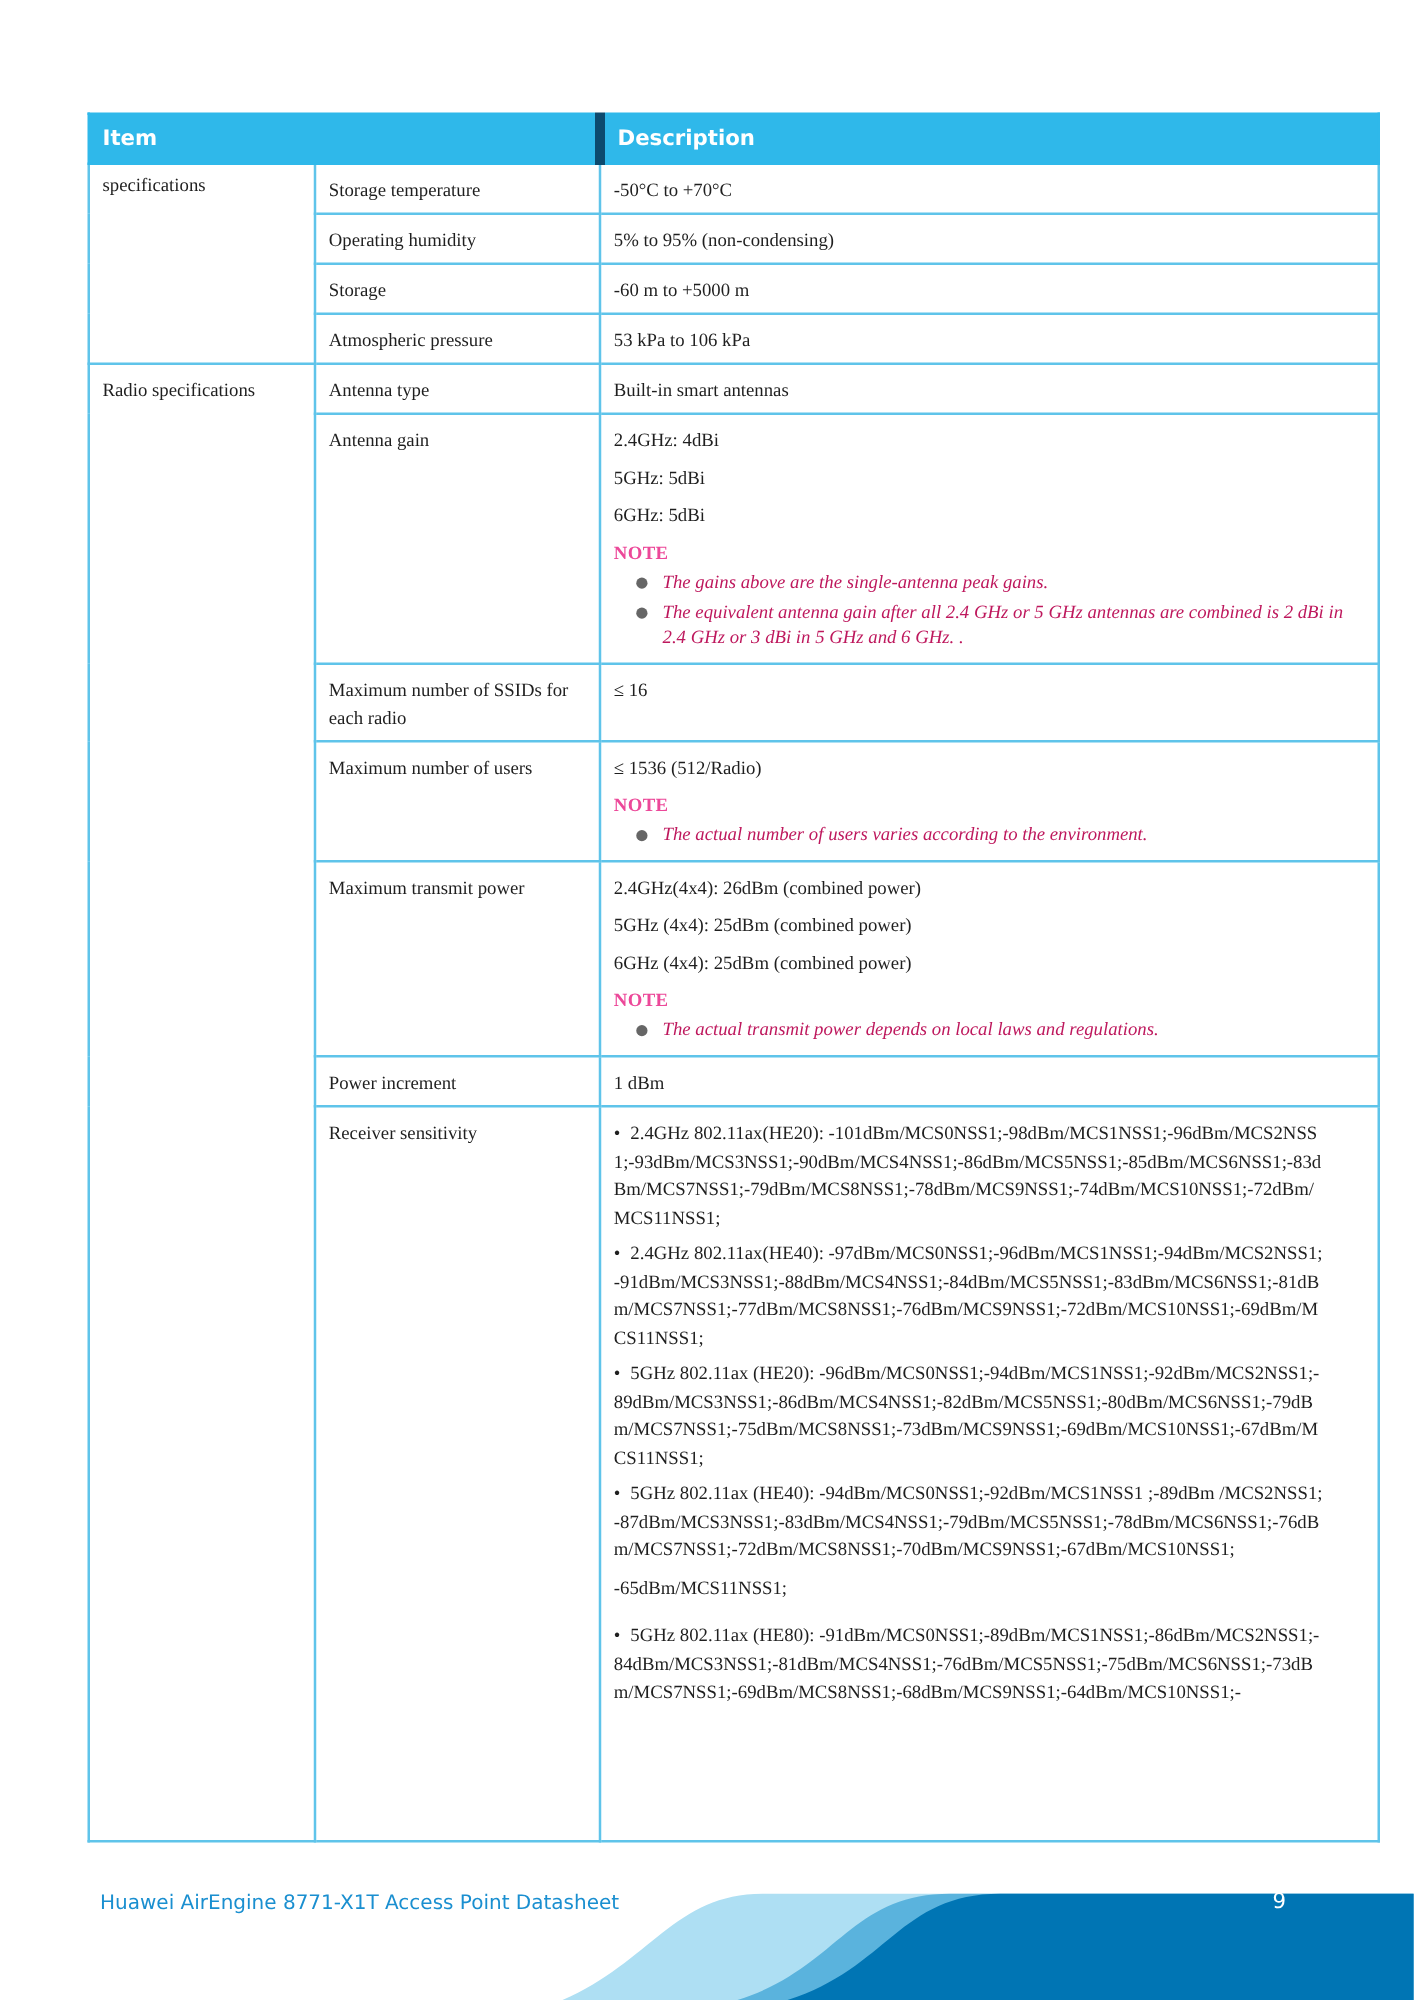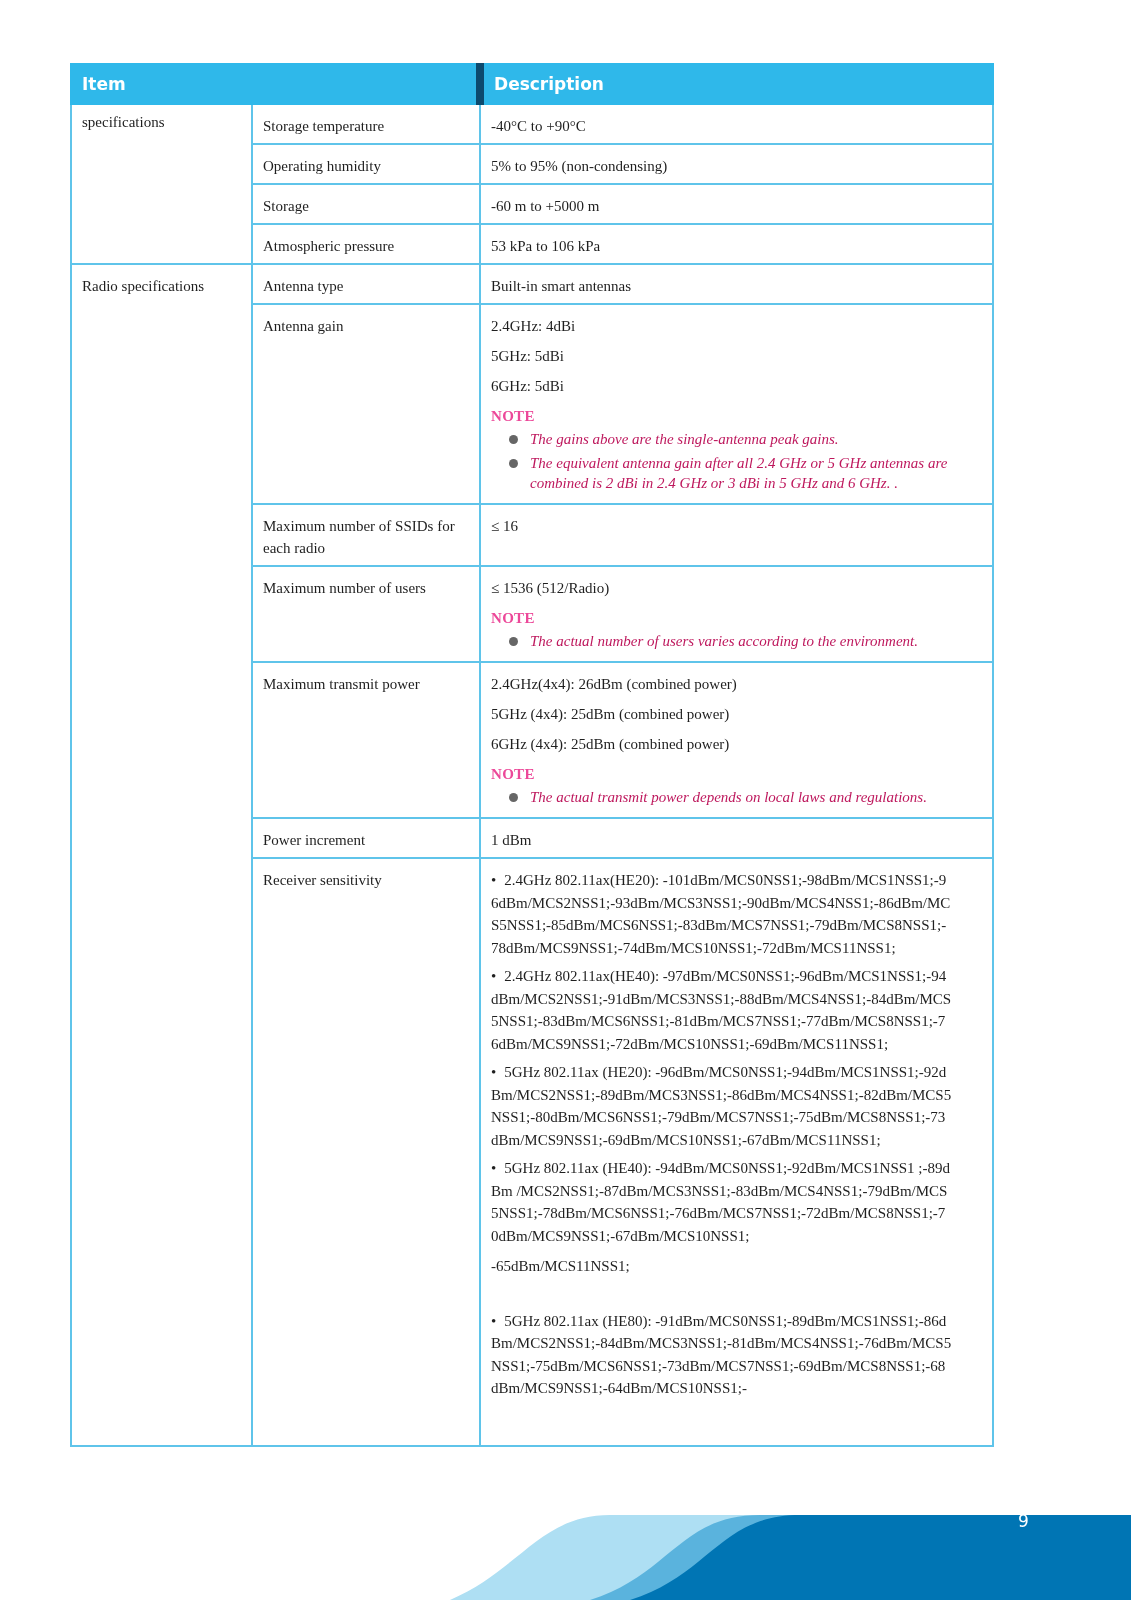--- a/index.html
+++ b/index.html
@@ -1,18 +1,18 @@
 <!DOCTYPE html>
 <html><head>
 <meta charset="utf-8">
 <style>
   html, body { margin: 0; padding: 0; background: #ffffff; }
   body { width: 1131px; height: 1600px; position: relative; overflow: hidden; font-family: "Liberation Serif", serif; color: #1f1f1f; }
   .page { position: absolute; left: 0; top: 0; width: 1131px; height: 1600px; }
-  table.spec { position: absolute; left: 70px; top: 63px; width: 924px; border-collapse: collapse; table-layout: fixed; }
+  table.spec { position: absolute; left: 70px; top: 90px; width: 1034px; border-collapse: collapse; table-layout: fixed; }
   table.spec td, table.spec th { border: 2px solid #5fc4ea; vertical-align: top; font-size: 15px; line-height: 22px; padding: 0; font-family: Liberation Serif, serif; }
   table.spec th { background: #2fb8ea; color: #ffffff; font-family: "DejaVu Sans", sans-serif; font-weight: bold; font-size: 17px; text-align: left; height: 38px; vertical-align: middle; padding-left: 10px; border-color: #2fb8ea; }
   table.spec th.desc-h { border-left: 8px solid #0c4a6e; }
   .c1 { width: 181px; }
   .c2 { width: 228px; }
   .cat { padding: 6px 10px 0 10px !important; }
   .item { padding: 10px 10px 6px 10px !important; }
   .val { padding: 10px 10px 6px 10px !important; }
   .line { display: block; margin-bottom: 8px; }
   .note-label { display: block; color: #ec4899; font-weight: bold; letter-spacing: 0.3px; margin-top: 0; margin-bottom: 2px; }
@@ -39,21 +39,21 @@
       <tr>
         <th colspan="2">Item</th>
         <th class="desc-h">Description</th>
       </tr>
     </thead>
     <tbody>
 
       <tr style="height:39px">
         <td rowspan="4" class="cat">specifications</td>
         <td class="item">Storage temperature</td>
-        <td class="val">-40°C to +90°C</td>
+        <td class="val">-50°C to +70°C</td>
       </tr>
       <tr style="height:39px">
         <td class="item">Operating humidity</td>
         <td class="val">5% to 95% (non-condensing)</td>
       </tr>
       <tr style="height:39px">
         <td class="item">Storage</td>
         <td class="val">-60 m to +5000 m</td>
       </tr>
       <tr style="height:39px">
@@ -115,27 +115,28 @@
         <td class="item">Power increment</td>
         <td class="val">1 dBm</td>
       </tr>
       <tr style="height:588px">
         <td class="item">Receiver sensitivity</td>
         <td class="val" style="padding-right:40px !important; word-break: break-all;">
           <span class="sens"><span class="dot">•</span><span>2.4GHz 802.11ax(HE20): -101dBm/MCS0NSS1;-98dBm/MCS1NSS1;-96dBm/MCS2NSS1;-93dBm/MCS3NSS1;-90dBm/MCS4NSS1;-86dBm/MCS5NSS1;-85dBm/MCS6NSS1;-83dBm/MCS7NSS1;-79dBm/MCS8NSS1;-78dBm/MCS9NSS1;-74dBm/MCS10NSS1;-72dBm/MCS11NSS1;</span></span>
           <span class="sens"><span class="dot">•</span><span>2.4GHz 802.11ax(HE40): -97dBm/MCS0NSS1;-96dBm/MCS1NSS1;-94dBm/MCS2NSS1;-91dBm/MCS3NSS1;-88dBm/MCS4NSS1;-84dBm/MCS5NSS1;-83dBm/MCS6NSS1;-81dBm/MCS7NSS1;-77dBm/MCS8NSS1;-76dBm/MCS9NSS1;-72dBm/MCS10NSS1;-69dBm/MCS11NSS1;</span></span>
           <span class="sens"><span class="dot">•</span><span>5GHz 802.11ax (HE20): -96dBm/MCS0NSS1;-94dBm/MCS1NSS1;-92dBm/MCS2NSS1;-89dBm/MCS3NSS1;-86dBm/MCS4NSS1;-82dBm/MCS5NSS1;-80dBm/MCS6NSS1;-79dBm/MCS7NSS1;-75dBm/MCS8NSS1;-73dBm/MCS9NSS1;-69dBm/MCS10NSS1;-67dBm/MCS11NSS1;</span></span>
           <span class="sens" style="margin-bottom:8px"><span class="dot">•</span><span>5GHz 802.11ax (HE40): -94dBm/MCS0NSS1;-92dBm/MCS1NSS1 ;-89dBm /MCS2NSS1;-87dBm/MCS3NSS1;-83dBm/MCS4NSS1;-79dBm/MCS5NSS1;-78dBm/MCS6NSS1;-76dBm/MCS7NSS1;-72dBm/MCS8NSS1;-70dBm/MCS9NSS1;-67dBm/MCS10NSS1;</span></span>
-          <span class="sens" style="margin-bottom:32px">-65dBm/MCS11NSS1;</span>
+          <span class="sens" style="margin-bottom:16px">-65dBm/MCS11NSS1;</span>
           <span class="sens"><span class="dot">•</span><span>5GHz 802.11ax (HE80): -91dBm/MCS0NSS1;-89dBm/MCS1NSS1;-86dBm/MCS2NSS1;-84dBm/MCS3NSS1;-81dBm/MCS4NSS1;-76dBm/MCS5NSS1;-75dBm/MCS6NSS1;-73dBm/MCS7NSS1;-69dBm/MCS8NSS1;-68dBm/MCS9NSS1;-64dBm/MCS10NSS1;-</span></span>
         </td>
       </tr>
     </tbody>
   </table>
 
   <svg class="wave" viewBox="0 0 691 120" preserveAspectRatio="none">
     <path d="M10,120 C80,90 100,35 170,35 L691,35 L691,120 Z" fill="#aedff3"></path>
     <path d="M150,120 C230,95 240,35 320,35 L691,35 L691,120 Z" fill="#5ab3dd"></path>
     <path d="M190,120 C270,95 280,35 360,35 L691,35 L691,120 Z" fill="#0075b4"></path>
   </svg>
 
+  <div class="footer-title">Huawei AirEngine 8771-X1T Access Point Datasheet</div>
   <div class="page-num">9</div>
 </div>
 
 </body></html>

